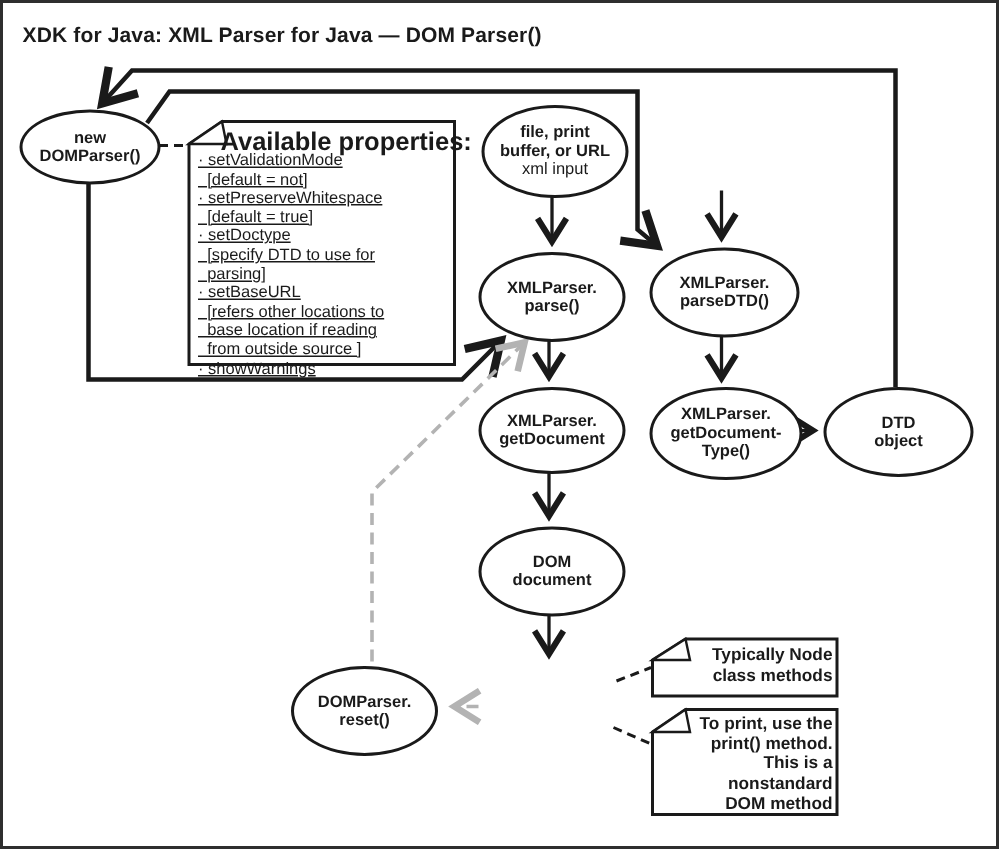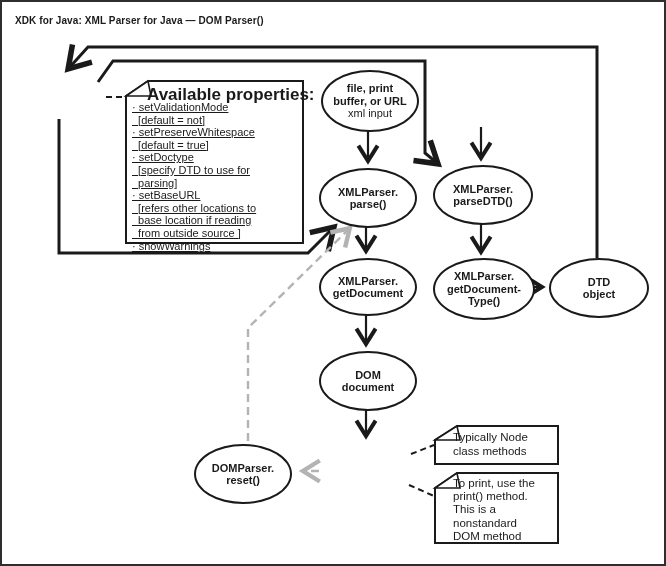--- a/index.html
+++ b/index.html
@@ -3,39 +3,39 @@
 <meta charset="utf-8">
 <style>
   html,body{margin:0;padding:0;background:#fff;}
   .stage{
     position:relative;width:662px;height:562px;
     border:2px solid #2e2e2e;background:#fff;overflow:hidden;
     font-family:"Liberation Sans", sans-serif;color:#1a1a1a;
   }
   .title{
     position:absolute;left:13px;top:13px;
-    font-size:10px;font-weight:bold;letter-spacing:.1px;
+    font-size:14px;font-weight:bold;letter-spacing:.1px;
   }
   svg.layer{position:absolute;left:0;top:0;}
   .node{
     position:absolute;border:2px solid #1a1a1a;border-radius:50%;
     background:#fff;display:flex;flex-direction:column;
     align-items:center;justify-content:center;text-align:center;
     font-weight:bold;font-size:11px;line-height:12.5px;
   }
   .node .sub{font-weight:normal;}
   .ml{white-space:pre-line;}
   .note-title{
     position:absolute;font-size:17px;font-weight:bold;
   }
   .note-lines{
     position:absolute;font-size:11px;line-height:12.6px;text-decoration:underline;
   }
   .note-bold{
-    position:absolute;font-size:11.5px;font-weight:normal;line-height:13.8px;
+    position:absolute;font-size:11.5px;font-weight:bold;line-height:13.8px;text-align:right;
   }
 </style>
 </head>
 <body>
 
 <div class="stage">
 
   <div class="title">XDK for Java: XML Parser for Java — DOM Parser()</div>
 
   <svg class="layer" width="662" height="562" viewBox="0 0 662 562">
@@ -72,20 +72,24 @@
     <path d="M 124,94 L 146,79 L 301,79 L 301,241 L 124,241 Z" fill="#fff" stroke="#1a1a1a" stroke-width="2"></path>
     <path d="M 124,94 L 146,79 L 149,94 Z" fill="#fff" stroke="#1a1a1a" stroke-width="1.6"></path>
 
     <path d="M 433,438 L 455,424 L 556,424 L 556,462 L 433,462 Z" fill="#fff" stroke="#1a1a1a" stroke-width="2"></path>
     <path d="M 433,438 L 455,424 L 458,438 Z" fill="#fff" stroke="#1a1a1a" stroke-width="1.6"></path>
 
     <path d="M 433,486 L 455,471 L 556,471 L 556,541 L 433,541 Z" fill="#fff" stroke="#1a1a1a" stroke-width="2"></path>
     <path d="M 433,486 L 455,471 L 458,486 Z" fill="#fff" stroke="#1a1a1a" stroke-width="1.6"></path>
   </svg>
 
+  <div class="node" style="left:11px;top:71px;width:90px;height:46px">
+    <span class="ml">new
+DOMParser()</span>
+  </div>
 
   <div class="node" style="left:319px;top:68px;width:94px;height:58px">
     <span class="ml">file, print
 buffer, or URL</span>
     <span class="sub">xml input</span>
   </div>
 
 
   <div class="node" style="left:317px;top:166px;width:94px;height:56px">
     <span class="ml">XMLParser.

